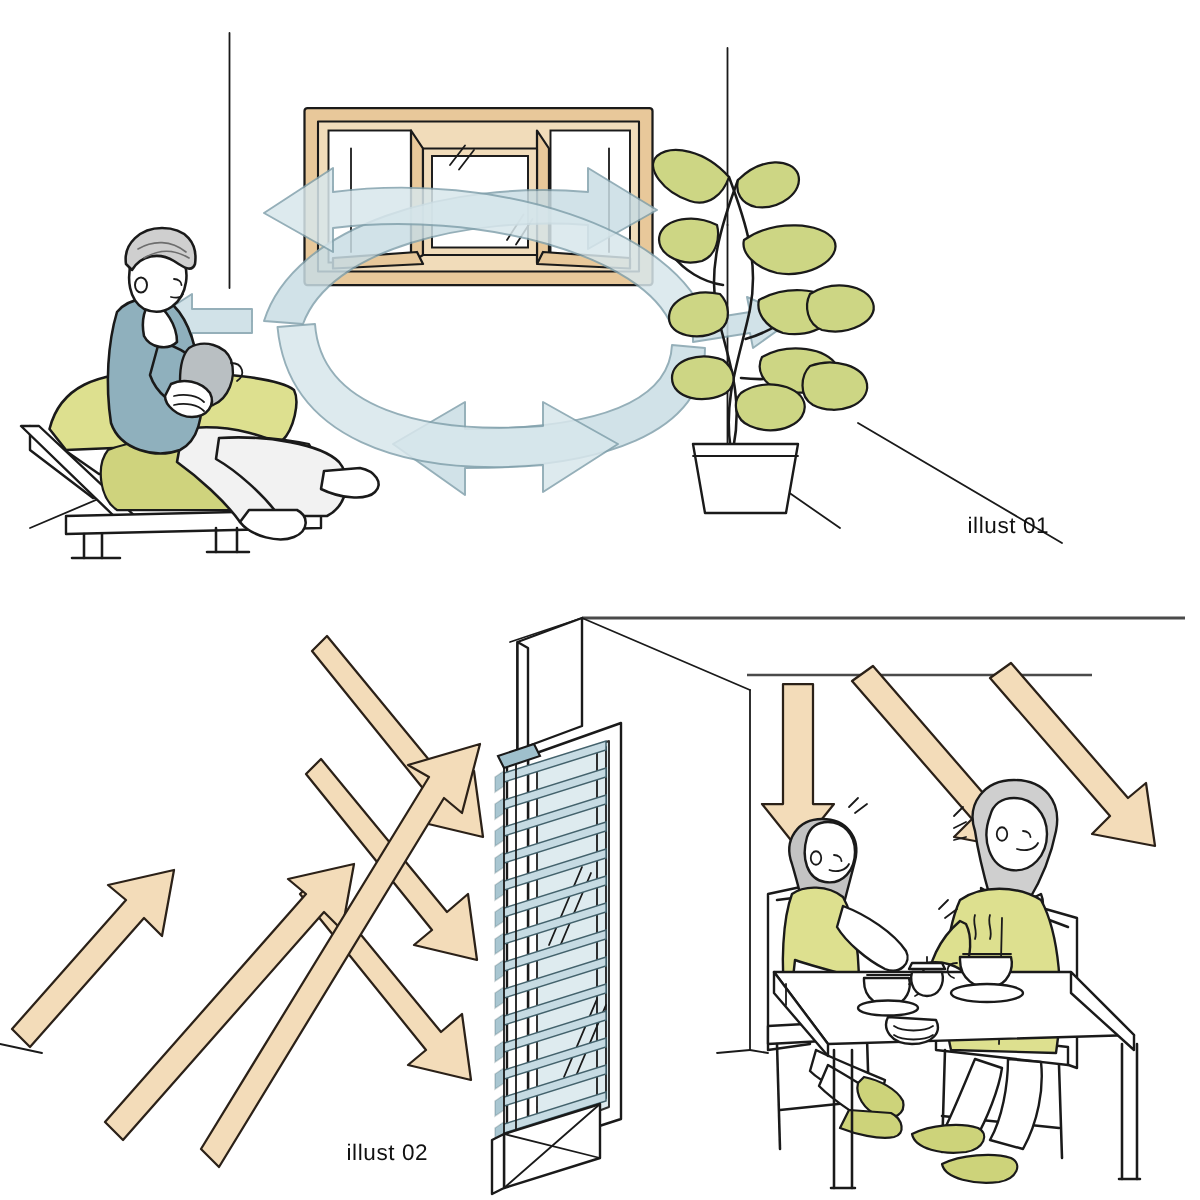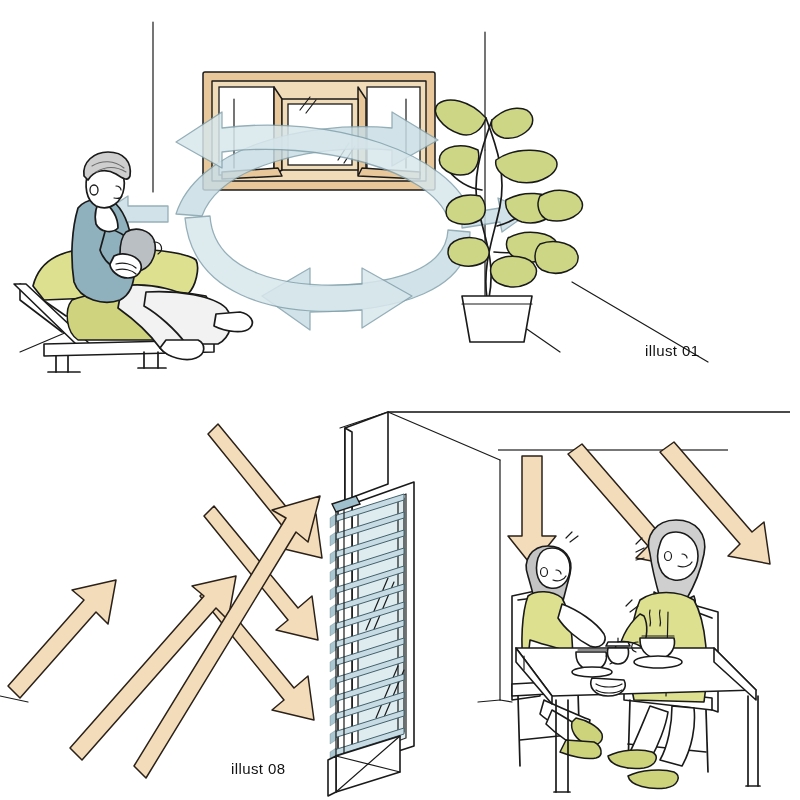--- a/index.html
+++ b/index.html
@@ -462,15 +462,15 @@
         <path class="bink-thin" d="M636 144 L642 138"></path>
         <path class="bink-thin" d="M636 152 L644 148"></path>
         <path class="bink-thin" d="M636 160 L644 158"></path>
         <path class="bink-thin" d="M626 206 L632 200"></path>
         <path class="bink-thin" d="M630 212 L638 206"></path>
       </g>
     </g>
   </svg>
   </div>
 
-  <div class="lbl" id="label-illust-02">illust 08</div>
+  <div class="lbl" id="label-illust-02">illust 02</div>
 
 </div>
 
 </body></html>

